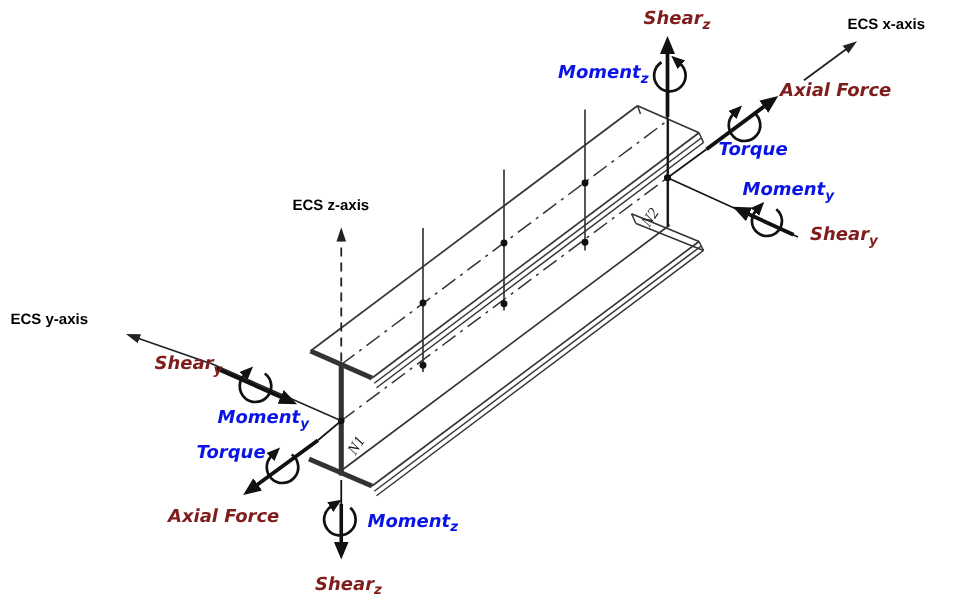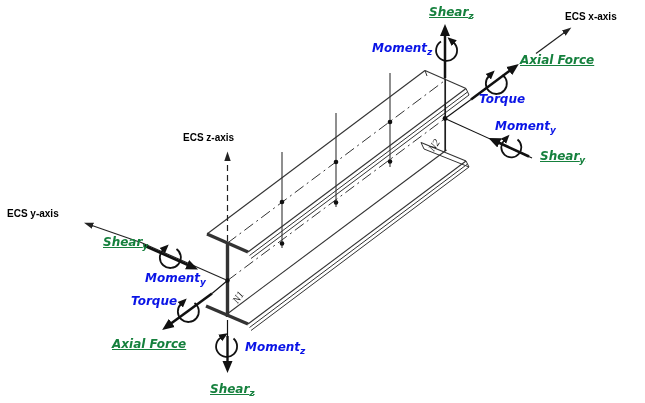--- a/index.html
+++ b/index.html
@@ -4,21 +4,21 @@
 <style>
   html,body{margin:0;padding:0;background:#ffffff;}
   #stage{
     position:relative;width:645px;height:403px;background:#ffffff;overflow:hidden;
     font-family:"Liberation Sans",sans-serif;
   }
   #stage svg{position:absolute;left:0;top:0;}
   .lbl{position:absolute;white-space:nowrap;line-height:1;}
   .flabel{font-family:"DejaVu Sans",sans-serif;font-style:italic;font-weight:bold;font-size:12px;}
   .flabel .sub{font-size:9px;vertical-align:-3px;}
-  .green{color:#15803d;text-decoration:underline;}
+  .green{color:#7f1d1d;}
   .blue{color:#0a14e6;}
   .axlabel{font-family:"Liberation Sans",sans-serif;font-weight:bold;font-size:10px;color:#000000;}
   .nodelabel{
     font-family:"Liberation Serif",serif;font-style:italic;font-size:10.5px;color:#222;
     transform:rotate(-57deg);transform-origin:left top;
   }
 </style>
 </head>
 <body>
 
@@ -123,21 +123,21 @@
       <path d="M227.5,320 L227.5,336" stroke-width="1.2"></path>
       <path d="M227.5,336 L227.5,362" stroke-width="2.4" marker-end="url(#ah-b)"></path>
 
       <path d="M176.5,249 A 10.5,10.5 0 1 1 163,250" stroke-width="1.8" marker-end="url(#ah-m)"></path>
       <path d="M194.5,303 A 10.5,10.5 0 1 1 181,304" stroke-width="1.8" marker-end="url(#ah-m)"></path>
       <path d="M233.5,338.5 A 10.5,10.5 0 1 1 221,337.5" stroke-width="1.8" marker-end="url(#ah-m)"></path>
     </g>
   </svg>
 
   <div class="lbl axlabel" style="left:565px;top:12px">ECS x-axis</div>
-  <div class="lbl axlabel" style="left:183px;top:133px">ECS z-axis</div>
+  <div class="lbl axlabel" style="left:195px;top:133px">ECS z-axis</div>
   <div class="lbl axlabel" style="left:7px;top:209px">ECS y-axis</div>
 
   <div class="lbl flabel green" style="left:429px;top:6px">
     <span>Shear</span><span class="sub">z</span>
   </div>
   <div class="lbl flabel blue" style="left:372px;top:42px">
     <span>Moment</span><span class="sub">z</span>
   </div>
   <div class="lbl flabel green" style="left:520px;top:54px">Axial Force</div>
   <div class="lbl flabel blue" style="left:479px;top:93px">Torque</div>

